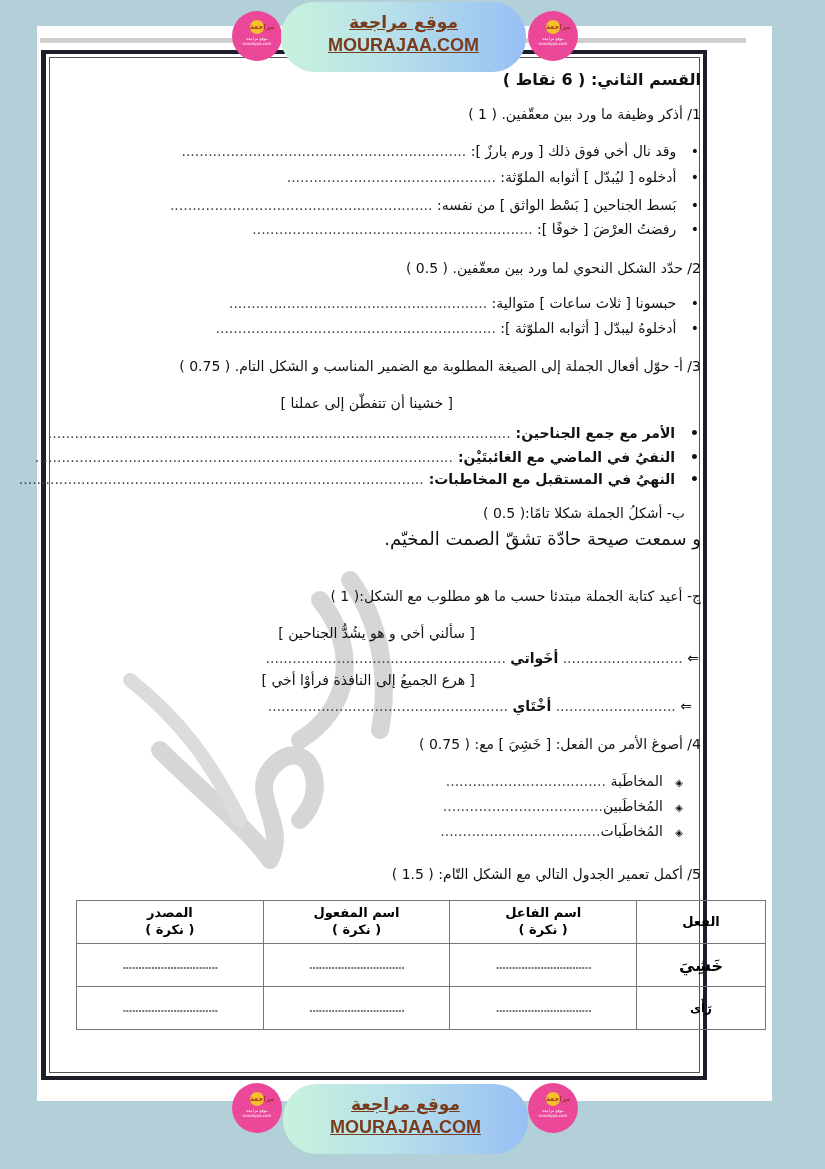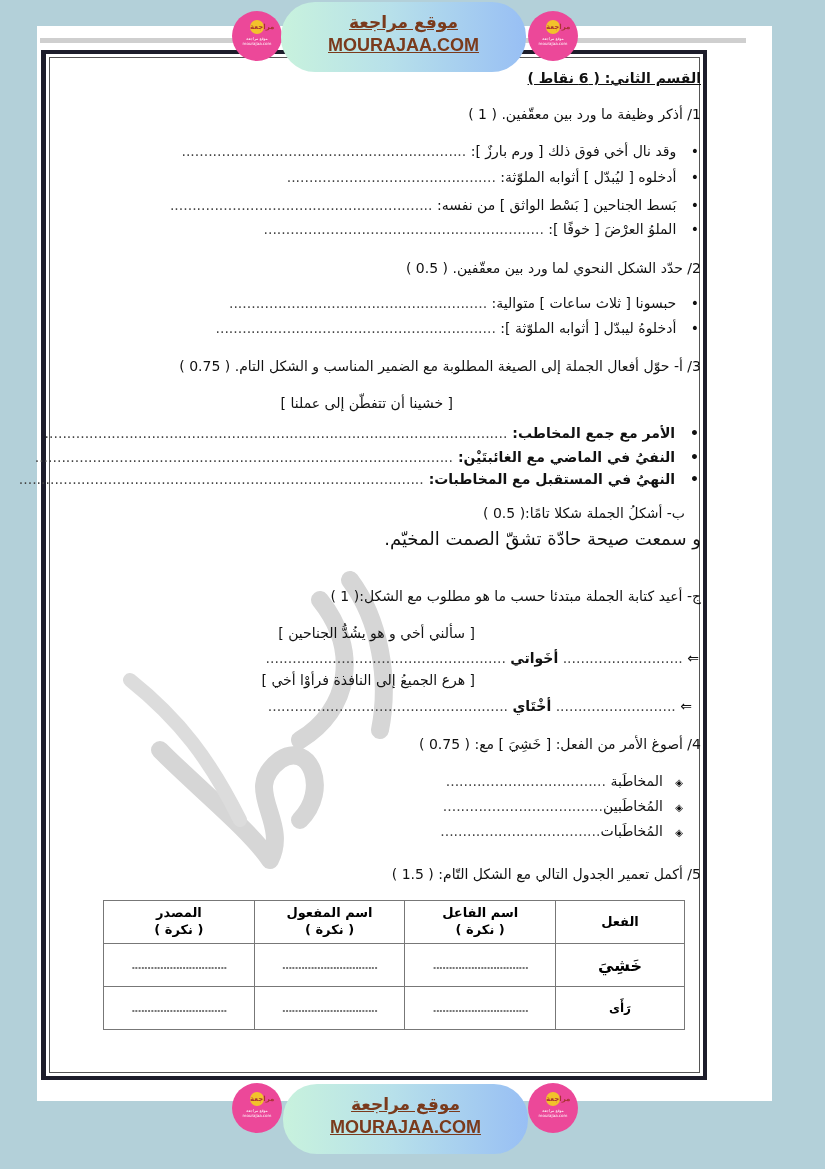--- a/index.html
+++ b/index.html
@@ -29,32 +29,32 @@
       content: ""; position: absolute; left: 3px; top: 3px; right: 3px; bottom: 3px;
       border: 1px solid #555;
     }
     .content {
       position: absolute; left: 50px; top: 60px; width: 655px;
       direction: rtl; color: #111;
       font-family: "DejaVu Sans", sans-serif;
     }
     .line { position: absolute; right: 0; white-space: nowrap; font-size: 14px; }
     .bold { font-weight: bold; }
-    .title { font-size: 14px; font-weight: bold; text-decoration: underline; }
+    .title { font-size: 16px; font-weight: bold; }
     .q { font-size: 14px; font-weight: normal; }
     .bullet::before { content: "•"; margin-left: 10px; }
     .dots { color: #444; letter-spacing: -1px; }
     .diamond::before { content: "◈"; margin-left: 8px; font-size: 10px; }
     .watermark {
       position: absolute; left: 120px; top: 560px; width: 300px; height: 320px;
       pointer-events: none;
     }
     table.grid {
-      position: absolute; left: 103px; top: 900px;
-      width: 582px; border-collapse: collapse;
+      position: absolute; left: 76px; top: 900px;
+      width: 690px; border-collapse: collapse;
       direction: rtl; font-size: 13px;
     }
     table.grid td, table.grid th {
       border: 1px solid #777; text-align: center; height: 38px; padding: 2px 4px;
       font-weight: bold;
     }
     table.grid th { font-weight: bold; line-height: 1.3; }
     .cell-dots { color: #777; font-weight: normal; letter-spacing: -1px; font-size: 11px; }
     .banner {
       position: absolute; width: 245px; height: 70px; border-radius: 34px;
@@ -108,35 +108,35 @@
   <div class="line bullet" style="top:83px; right:6px;">
     <span>وقد نال أخي فوق ذلك [ ورم بارزٌ ]:</span> <span class="dots">................................................................</span>
   </div>
   <div class="line bullet" style="top:109px; right:6px;margin-left:12px;">
     <span>أدخلوه [ ليُبدّل ] أثوابه الملوّثة:</span> <span class="dots">...............................................</span>
   </div>
   <div class="line bullet" style="top:137px; right:6px;">
     <span>بَسط الجناحين [ بَسْط الواثق ] من نفسه:</span> <span class="dots">...........................................................</span>
   </div>
   <div class="line bullet" style="top:161px; right:6px;">
-    <span>الملوُ العرْضَ [ خوفًا ]:</span> <span class="dots">...............................................................</span>
+    <span>رفضتُ العرْضَ [ خوفًا ]:</span> <span class="dots">...............................................................</span>
   </div>
 
   <div class="line q" style="top:200px; right:4px;">2/ حدّد الشكل النحوي لما ورد بين معقّفين. ( 0.5 )</div>
   <div class="line bullet" style="top:235px; right:6px;">
     <span>حبسونا [ ثلاث ساعات ] متوالية:</span> <span class="dots">..........................................................</span>
   </div>
   <div class="line bullet" style="top:260px; right:6px;margin-left:32px;">
     <span>أدخلوهُ ليبدّل [ أثوابه الملوّثة ]:</span> <span class="dots">...............................................................</span>
   </div>
 
   <div class="line q" style="top:298px; right:4px;">3/ أ- حوّل أفعال الجملة إلى الصيغة المطلوبة مع الضمير المناسب و الشكل التام. ( 0.75 )</div>
   <div class="line q" style="top:335px; right:252px;">[ خشينا أن تتفطّن إلى عملنا ]</div>
   <div class="line bullet bold" style="top:365px; right:6px;">
-    <span>الأمر مع جمع المخاطب:</span> <span class="dots" style="font-weight:normal">........................................................................................................</span>
+    <span>الأمر مع جمع الجناحين:</span> <span class="dots" style="font-weight:normal">........................................................................................................</span>
   </div>
   <div class="line bullet bold" style="top:389px; right:6px;">
     <span>النفيُ في الماضي مع الغائبتَيْن:</span> <span class="dots" style="font-weight:normal">..............................................................................................</span>
   </div>
   <div class="line bullet bold" style="top:411px; right:6px;">
     <span>النهيُ في المستقبل مع المخاطبات:</span> <span class="dots" style="font-weight:normal">...........................................................................................</span>
   </div>
 
   <div class="line q" style="top:445px; right:20px;">ب- أشكلُ الجملة شكلا تامًا:( 0.5 )</div>
   <div class="line" style="top:468px; right:4px; font-size:18px;">و سمعت صيحة حادّة تشقّ الصمت المخيّم.</div>

